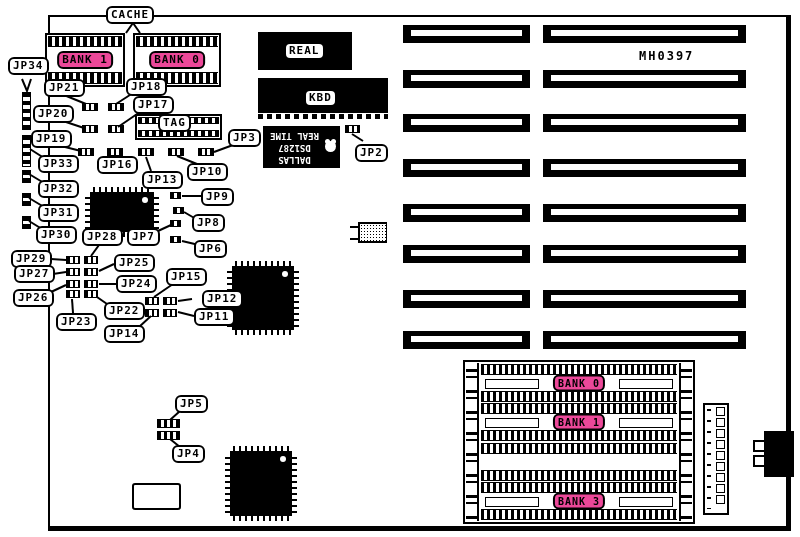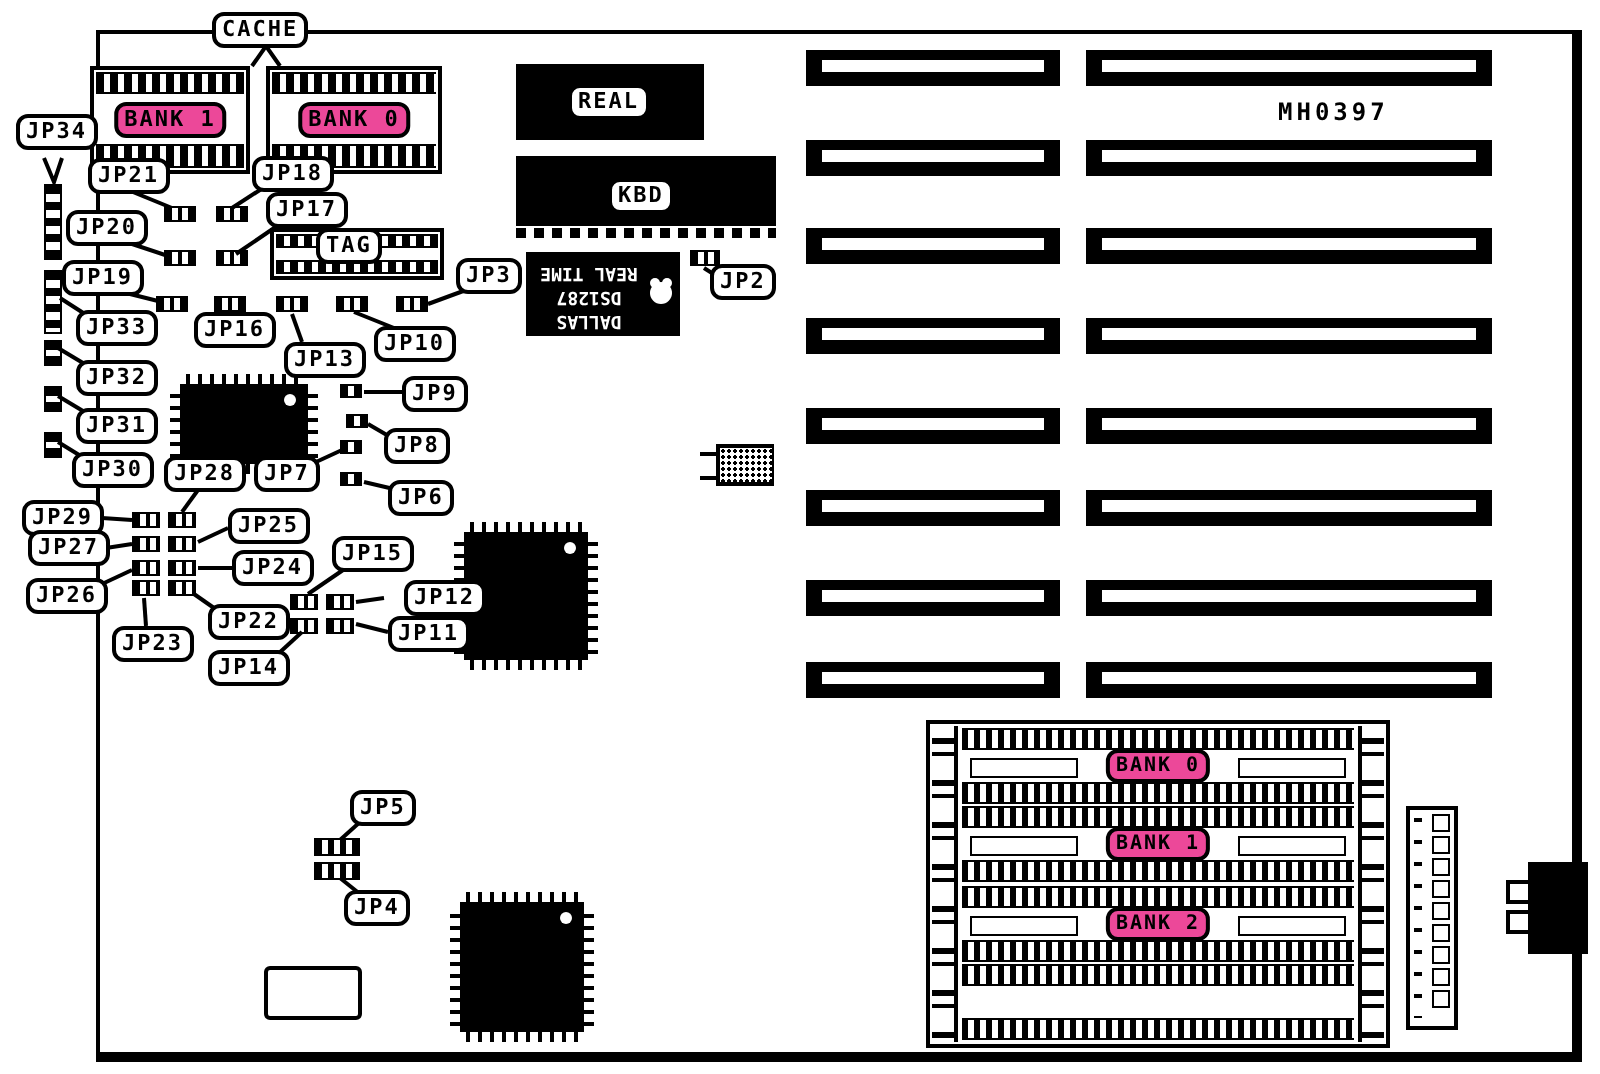--- a/index.html
+++ b/index.html
@@ -276,27 +276,27 @@
     </div>
     <div class="bank">
       <div class="scomb"></div>
       <div class="smid">
           <span class="boxlbl">BANK 1</span>
         </div>
       <div class="scomb"></div>
     </div>
     <div class="bank">
       <div class="scomb"></div>
+      <div class="scomb"></div>
+    </div>
+    <div class="bank">
+      <div class="scomb"></div>
       <div class="smid">
-          <span class="boxlbl">BANK 2</span>
+          <span class="boxlbl">BANK 3</span>
         </div>
-      <div class="scomb"></div>
-    </div>
-    <div class="bank">
-      <div class="scomb"></div>
       <div class="scomb"></div>
     </div>
   </div>
 
   <div class="phdr">
     <span class="pin"></span>
     <span class="pin"></span>
     <span class="pin"></span>
     <span class="pin"></span>
     <span class="pin"></span>
@@ -317,21 +317,21 @@
   <span class="lbl" style="left:33px;top:105px">JP20</span>
   <span class="lbl" style="left:31px;top:130px">JP19</span>
   <span class="lbl" style="left:38px;top:155px">JP33</span>
   <span class="lbl" style="left:38px;top:180px">JP32</span>
   <span class="lbl" style="left:38px;top:204px">JP31</span>
   <span class="lbl" style="left:36px;top:226px">JP30</span>
   <span class="lbl" style="left:97px;top:156px">JP16</span>
   <span class="lbl" style="left:142px;top:171px">JP13</span>
   <span class="lbl" style="left:187px;top:163px">JP10</span>
   <span class="lbl" style="left:228px;top:129px">JP3</span>
-  <span class="lbl" style="left:355px;top:132px">JP2</span>
+  <span class="lbl" style="left:355px;top:144px">JP2</span>
   <span class="lbl" style="left:201px;top:188px">JP9</span>
   <span class="lbl" style="left:192px;top:214px">JP8</span>
   <span class="lbl" style="left:127px;top:228px">JP7</span>
   <span class="lbl" style="left:194px;top:240px">JP6</span>
   <span class="lbl" style="left:82px;top:228px">JP28</span>
   <span class="lbl" style="left:11px;top:250px">JP29</span>
   <span class="lbl" style="left:14px;top:265px">JP27</span>
   <span class="lbl" style="left:13px;top:289px">JP26</span>
   <span class="lbl" style="left:114px;top:254px">JP25</span>
   <span class="lbl" style="left:116px;top:275px">JP24</span>

